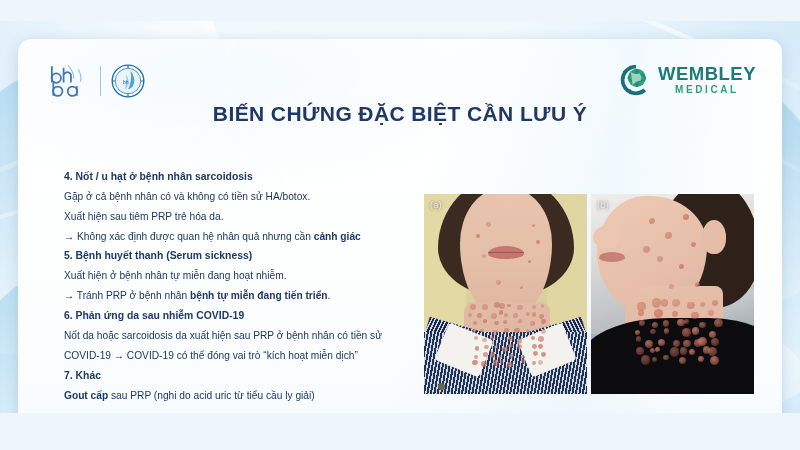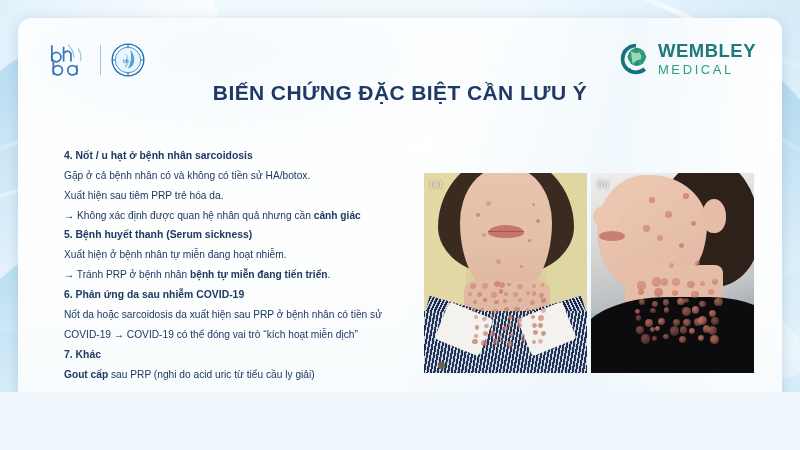--- a/index.html
+++ b/index.html
@@ -1,21 +1,21 @@
 <!DOCTYPE html>
 <html><head>
 <meta charset="utf-8">
 <style>
   html,body{margin:0;padding:0;}
   body{
     width:800px;height:450px;overflow:hidden;
     font-family:"Liberation Sans",sans-serif;
     background:#eef6fc;
   }
-  .slide{position:relative;width:800px;height:392px;overflow:hidden;}
+  .slide{position:relative;width:800px;height:392px;overflow:hidden;margin-top:21px;}
 
   
   .bg{position:absolute;inset:0;
       background:
         radial-gradient(120% 90% at 50% 0%,#ffffff 0%,#f2f9fe 38%,#dceefa 72%,#cbe6f7 100%);
   }
   .bg-swoosh{position:absolute;border-radius:50%;filter:blur(0.4px);opacity:.85;}
   .sw1{left:-120px;top:-90px;width:360px;height:400px;
        background:linear-gradient(125deg,#bfe0f4 0%,#e9f5fd 45%,#ffffff 75%);
        transform:rotate(-18deg);border-radius:48% 52% 42% 58%/45% 40% 60% 55%;}
@@ -63,21 +63,21 @@
   
   .logos{position:absolute;left:28px;top:24px;display:flex;align-items:center;gap:10px;}
   .mono-logo{width:44px;height:36px;}
   .divider{width:1px;height:30px;background:#9fc6e0;}
   .seal-logo{width:34px;height:34px;}
 
   .wembley{position:absolute;right:26px;top:24px;display:flex;align-items:center;gap:5px;}
   .w-globe{width:34px;height:34px;flex:0 0 auto;}
   .w-text{display:flex;flex-direction:column;line-height:1;}
   .w-name{font-size:18.5px;font-weight:700;color:#1d7a78;letter-spacing:.5px;}
-  .w-sub{font-size:13px;font-weight:400;color:#2f9f76;letter-spacing:2.6px;text-align:left;margin-top:2px;}
+  .w-sub{font-size:10px;font-weight:700;color:#2f9f76;letter-spacing:2.6px;text-align:center;margin-top:2px;}
 
   .title{
     position:absolute;left:0;right:0;top:63px;text-align:center;
     font-size:21px;font-weight:700;color:#1f3864;letter-spacing:.4px;
   }
 
   
   .body{position:absolute;left:46px;top:133px;width:350px;color:#1f3864;}
   .ln{font-size:10.2px;line-height:1;margin-bottom:9.6px;white-space:nowrap;}
   .ln.head{font-weight:700;font-size:10.4px;}

